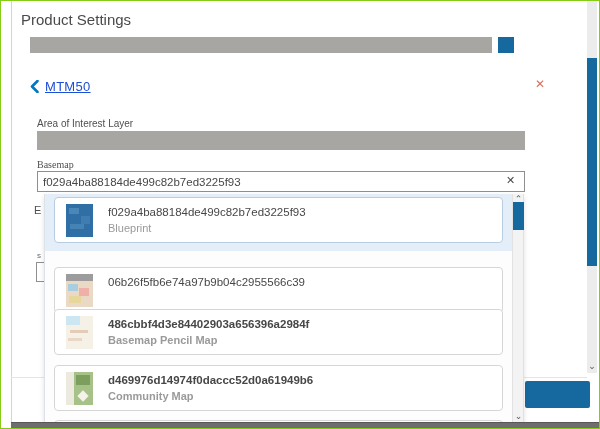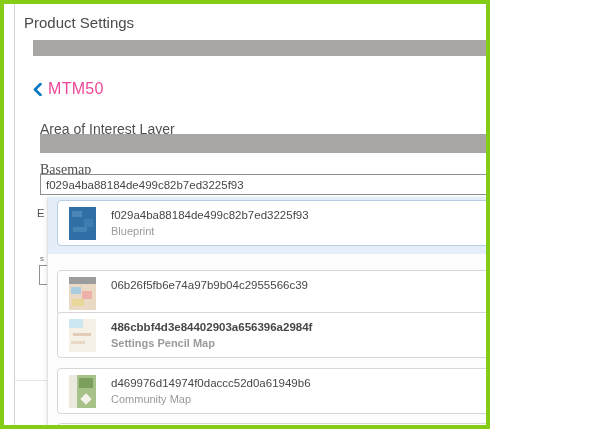--- a/index.html
+++ b/index.html
@@ -1,48 +1,48 @@
 <!DOCTYPE html>
 <html><head>
 <meta charset="utf-8">
 <style>
   html,body{margin:0;padding:0;background:#ffffff;}
   *{box-sizing:border-box;font-family:"Liberation Sans","DejaVu Sans",sans-serif;}
-  #stage{position:relative;width:490px;height:429px;background:#ffffff;border:4px solid #84cc16;overflow:hidden;}
+  #stage{position:relative;width:600px;height:429px;background:#ffffff;border:1px solid #84cc16;overflow:hidden;}
 
   
   .dialog-left-border{position:absolute;left:10px;top:0;width:1px;height:421px;background:#d4d4d4;}
   .page-title{position:absolute;left:20px;top:10px;font-size:15px;color:#4a4a4a;}
   .progress-track{position:absolute;left:29px;top:36px;width:462px;height:16px;background:#a8a6a2;}
   .progress-square{position:absolute;left:497px;top:36px;width:16px;height:16px;background:#16699f;}
 
   .back-row{position:absolute;left:29px;top:77px;height:16px;display:flex;align-items:center;cursor:pointer;}
   .back-chevron{width:9px;height:13px;margin-right:6px;}
-  .back-label{font-size:16px;color:#ec4899;letter-spacing:.3px;}
+  .back-label{font-size:13px;color:#1d4ed8;letter-spacing:.3px;text-decoration:underline;}
   .close-x{position:absolute;left:534px;top:76px;font-size:12px;color:#d9705b;cursor:pointer;line-height:14px;}
 
   
-  .field-label{position:absolute;font-size:14px;color:#4f4f4f;}
+  .field-label{position:absolute;font-size:10px;color:#4f4f4f;}
   .aoi-label{left:36px;top:117px;}
   .aoi-bar{position:absolute;left:36px;top:130px;width:488px;height:19px;background:#a8a6a2;}
   .basemap-label{left:36px;top:158px;font-family:Liberation Serif, serif;}
   .basemap-input{position:absolute;left:36px;top:170px;width:488px;height:21px;border:1px solid #8f8f8f;background:#fff;font-size:11.5px;color:#474747;padding:0 20px 0 5px;outline:none;}
   .input-clear{position:absolute;left:505px;top:173px;font-size:11px;color:#4a4a4a;cursor:pointer;}
 
   
   .frag-e{position:absolute;left:33px;top:203px;font-size:11px;color:#4f4f4f;z-index:1;}
   .frag-s{position:absolute;left:36px;top:250px;font-size:8px;color:#6a6a6a;z-index:1;}
   .frag-checkbox{position:absolute;left:35px;top:261px;width:16px;height:20px;border:1px solid #8f8f8f;background:#fff;z-index:1;}
 
   
   .dropdown{position:absolute;left:43px;top:193px;width:480px;height:236px;background:#fdfdfe;border:1px solid #dde2e8;border-top:none;z-index:5;box-shadow:0 2px 5px rgba(0,0,0,.12);}
   .dd-halo{position:absolute;left:0;top:0;width:469px;height:57px;background:#e4eef8;}
   .dd-card{position:absolute;left:9px;width:449px;height:46px;background:#ffffff;border:1px solid #d6d6d6;border-radius:4px;cursor:pointer;}
   .dd-card.sel{border-color:#b7cde1;top:3px;}
-  .dd-card.c2{top:73px;} .dd-card.c3{top:115px;font-weight:bold;} .dd-card.c4{top:171px;} .dd-card.c5{top:226px;height:40px;}
+  .dd-card.c2{top:73px;} .dd-card.c3{top:115px;font-weight:bold;} .dd-card.c4{top:171px;font-weight:bold;} .dd-card.c5{top:226px;height:40px;}
   .dd-thumb{position:absolute;left:11px;top:6px;width:27px;height:33px;overflow:hidden;}
   .dd-id{position:absolute;left:53px;top:8px;font-size:11.5px;color:#474747;}
   .dd-name{position:absolute;left:53px;top:24px;font-size:11px;color:#9a9a9a;}
 
   
   .dd-scroll{position:absolute;right:0;top:0;width:11px;height:100%;background:#f3f3f3;border-left:1px solid #e2e2e2;}
   .dd-scroll .arrow{position:absolute;left:0;width:11px;text-align:center;font-size:9px;color:#555;line-height:8px;cursor:pointer;}
   .dd-scroll .up{top:1px;} .dd-scroll .down{bottom:9px;}
   .dd-thumb-bar{position:absolute;left:0;top:8px;width:11px;height:28px;background:#16699f;cursor:pointer;}
 
@@ -138,21 +138,21 @@
 
     <div class="dd-card c3">
       <div class="dd-thumb">
         <div class="th th-pencil">
             <div class="sky"></div>
             <div class="a"></div>
             <div class="b"></div>
           </div>
       </div>
       <div class="dd-id">486cbbf4d3e84402903a656396a2984f</div>
-      <div class="dd-name">Settings Pencil Map</div>
+      <div class="dd-name">Basemap Pencil Map</div>
     </div>
 
     <div class="dd-card c4">
       <div class="dd-thumb">
         <div class="th th-community">
             <div class="strip"></div>
             <div class="a"></div>
             <div class="d"></div>
           </div>
       </div>

